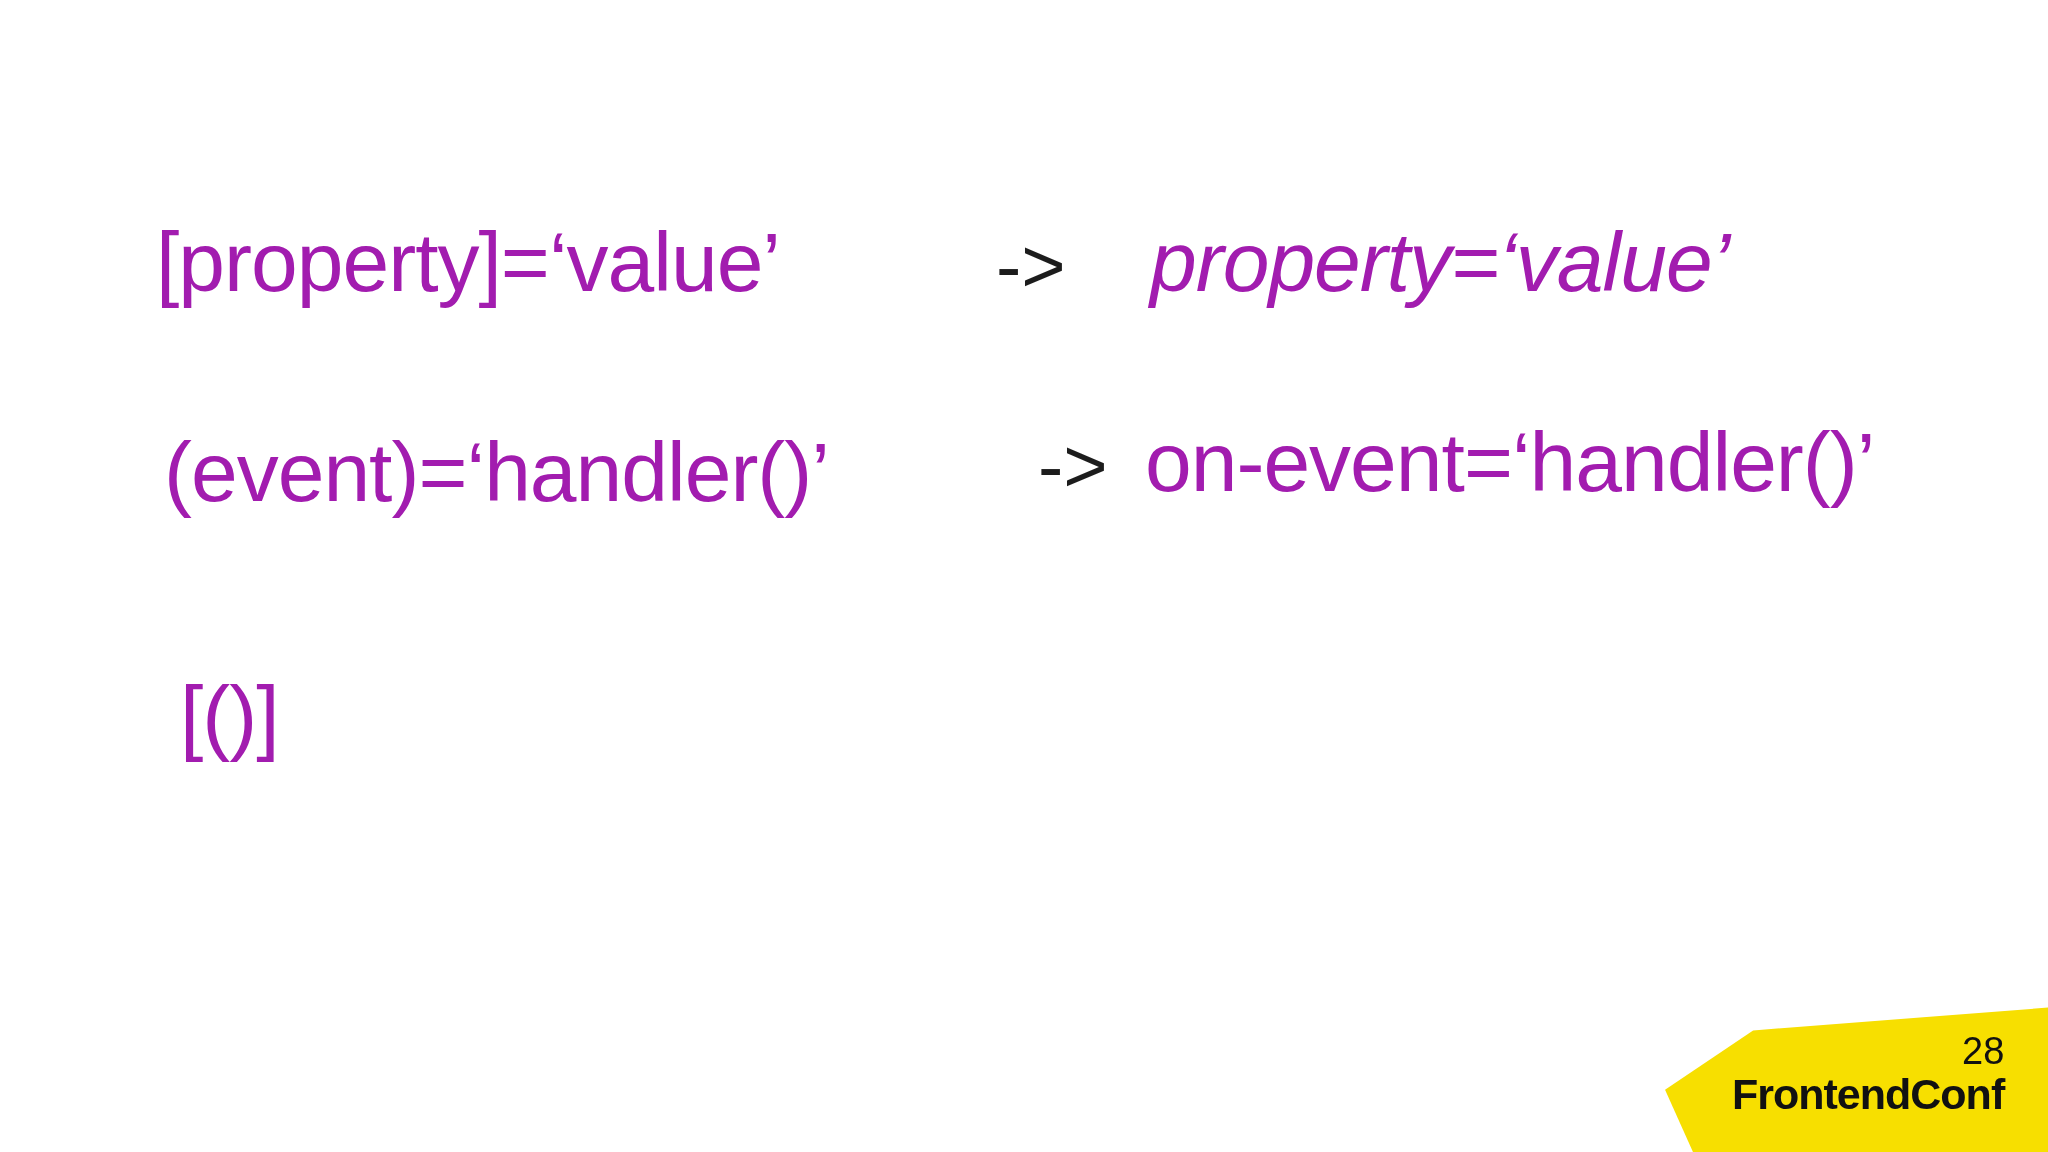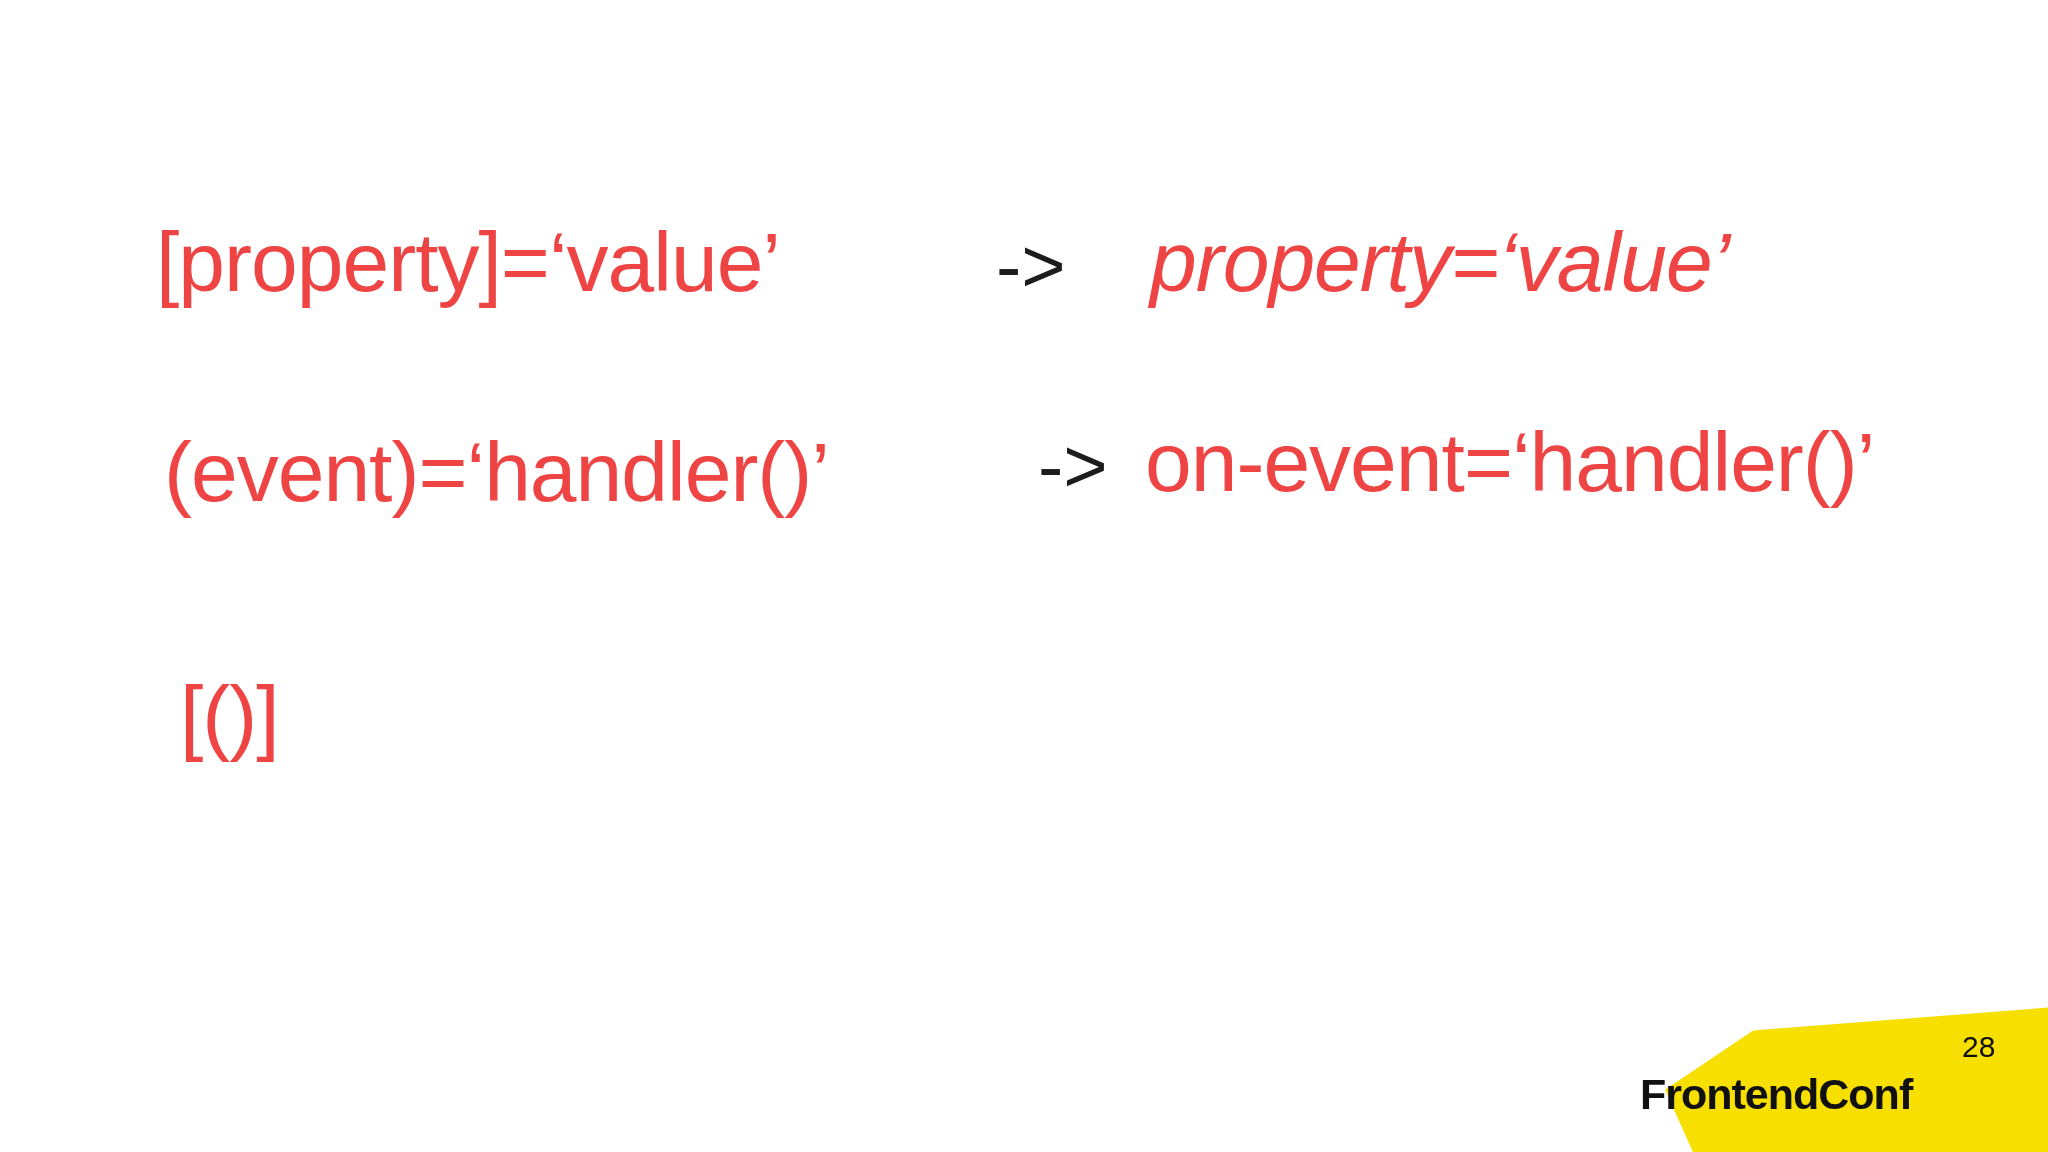--- a/index.html
+++ b/index.html
@@ -12,21 +12,21 @@
     width: 2048px;
     height: 1152px;
     background: #ffffff;
     overflow: hidden;
     font-family: "Liberation Sans", sans-serif;
   }
   .code-seg {
     position: absolute;
     font-size: 84px;
     line-height: 1.05;
-    color: #ef4444;
+    color: #a21caf;
     letter-spacing: -1px;
     white-space: pre;
   }
   .arrow-seg {
     position: absolute;
     font-size: 76px;
     line-height: 1.16;
     color: #1c1c1c;
     white-space: pre;
   }
@@ -48,27 +48,27 @@
     top: 1000px;
     width: 388px;
     height: 152px;
     background: #f7df00;
     clip-path: polygon(24% 20%, 100% 5%, 100% 100%, 8.5% 100%, 1.3% 59%);
   }
   .badge-page {
     position: absolute;
     left: 1962px;
     top: 1030px;
-    font-size: 30px;
+    font-size: 38px;
     font-weight: 400;
     color: #111111;
   }
   .badge-brand {
     position: absolute;
-    left: 1640px;
+    left: 1732px;
     top: 1070px;
     font-size: 43px;
     font-weight: 700;
     letter-spacing: -1px;
     color: #111111;
   }
 </style>
 </head>
 <body>
 

